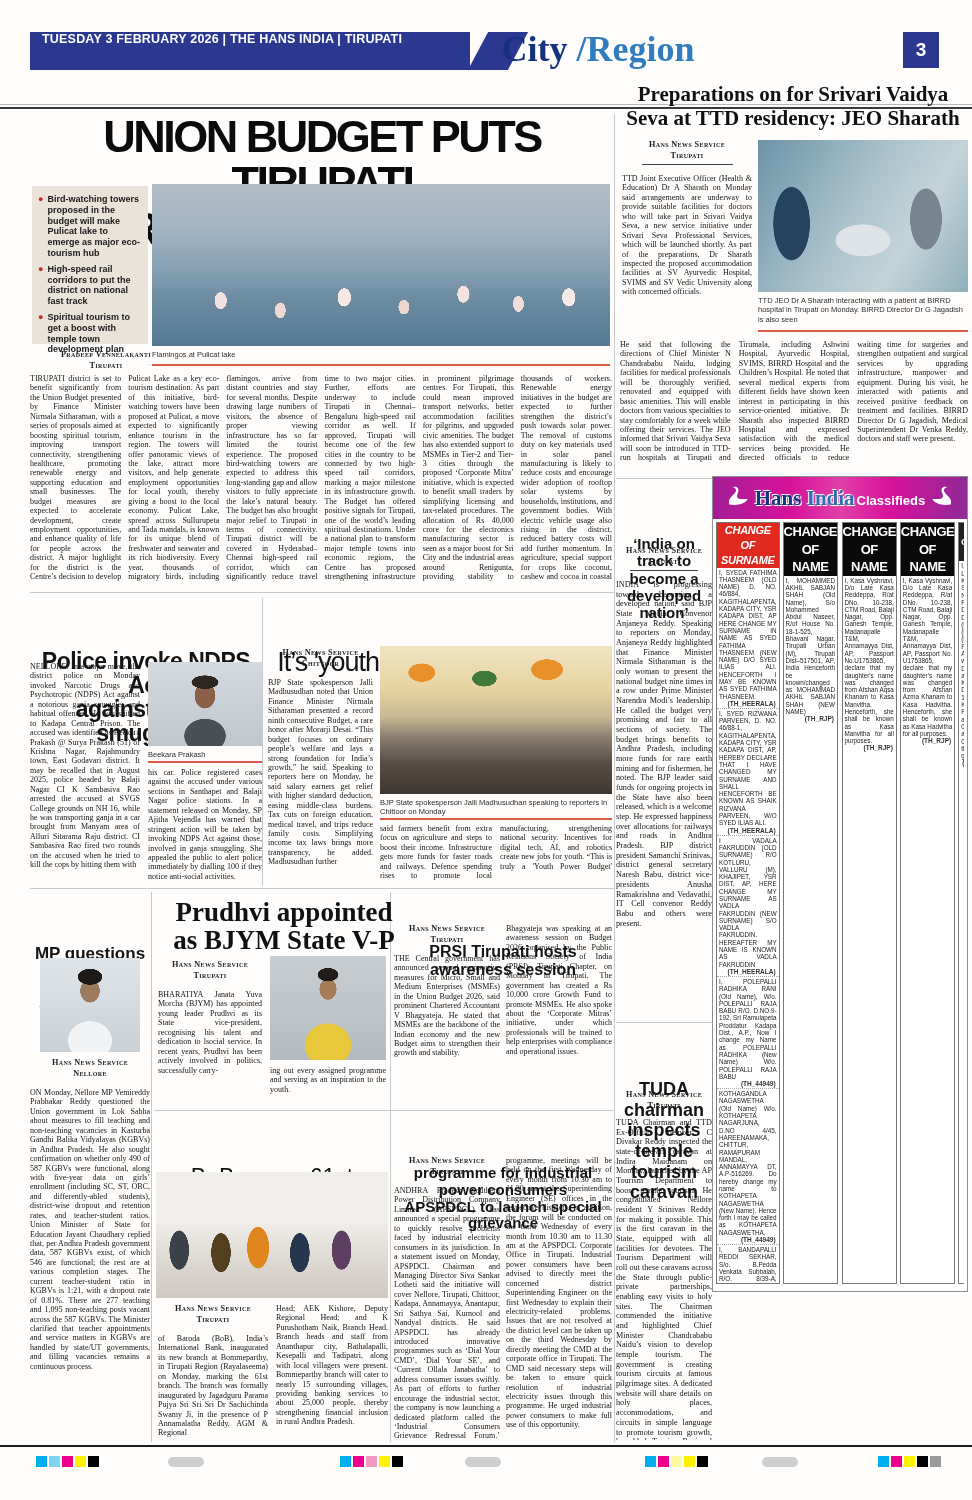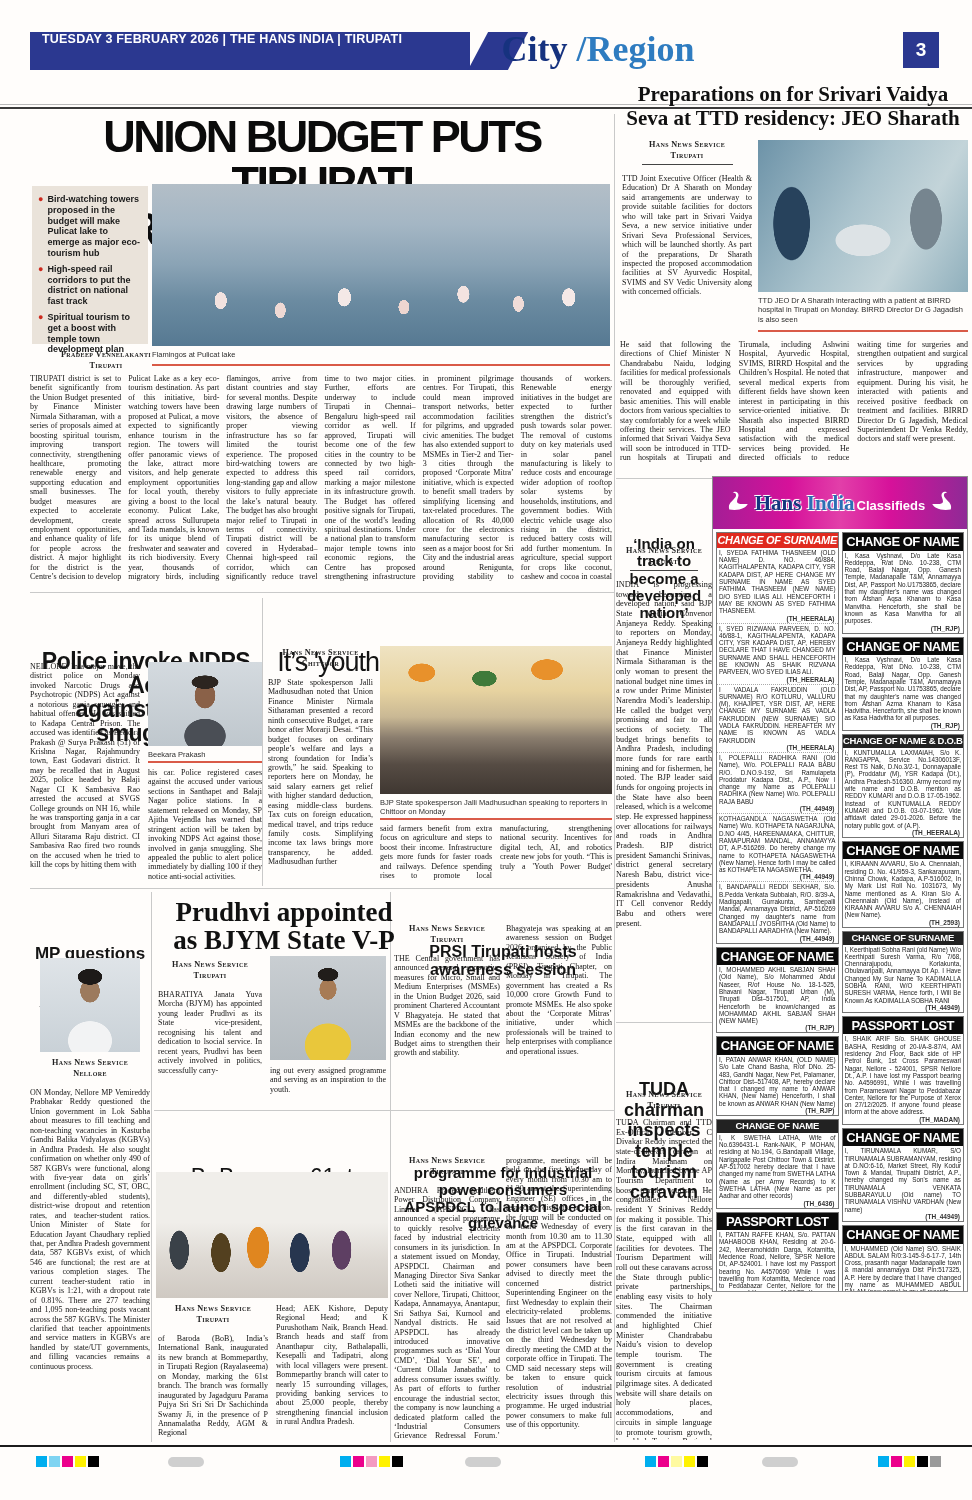--- a/index.html
+++ b/index.html
@@ -71,28 +71,28 @@
     radial-gradient(18px 34px at 44% 60%,#e0861f 0 60%,transparent 62%),
     radial-gradient(16px 32px at 62% 64%,#27364f 0 60%,transparent 62%),
     radial-gradient(16px 32px at 80% 62%,#5e3f63 0 60%,transparent 62%),
     linear-gradient(180deg,#f0eeea 0 40%,#ddd8d2 70%,#cfc9c2);}
   
   .bullet-box{background:#eae3da;padding:8px 6px;box-sizing:border-box;}
   .bullet-item{display:flex;font:bold 9px/1.2 "Liberation Sans",sans-serif;color:#1a1a1a;margin-bottom:5px;}
   .bullet-item .dot{color:#cc2a1e;margin-right:4px;font-size:9px;line-height:1.2;}
   
   .classifieds{left:712px;top:476px;width:256px;height:816px;border:1px solid #8f8f8f;background:#fff;box-sizing:border-box;overflow:hidden;}
-  .cl-header{height:52px;background:linear-gradient(90deg,#a41e96,#d6119a 30%,#e23fa9 50%,#d6119a 70%,#8f2a96);display:flex;align-items:center;justify-content:center;gap:4px;}
+  .cl-header{height:42px;background:linear-gradient(90deg,#a41e96,#d6119a 30%,#e23fa9 50%,#d6119a 70%,#8f2a96);display:flex;align-items:center;justify-content:center;gap:4px;}
   .cl-brand{font:bold 21px "Liberation Serif",serif;white-space:nowrap;}
   .cl-brand .b1{color:#16357f;text-shadow:0 0 2px #fff,1px 1px 0 #fff,-1px -1px 0 #fff;}
   .cl-brand .b2{color:#2e6db4;text-shadow:0 0 2px #fff,1px 1px 0 #fff,-1px -1px 0 #fff;}
   .cl-brand .b3{color:#ffffff;font:bold 13px "Liberation Sans",sans-serif;margin-left:2px;}
   .swan{width:26px;height:26px;flex:0 0 auto;}
   .cl-cols{display:flex;gap:3px;padding:3px;box-sizing:border-box;height:768px;}
-  .cl-col{width:123px;overflow:hidden;display:flex;flex-direction:column;gap:3px;}
+  .cl-col{width:123px;overflow:hidden;display:flex;flex-direction:row;gap:3px;}
   .cl-sec{border:1px solid #777;background:#fff;}
   .cl-h{color:#fff;text-align:center;font:bold 11px/1.35 "Liberation Sans",sans-serif;letter-spacing:-.3px;}
   .cl-h.red{background:#e02a1f;font-style:italic;}
   .cl-h.black{background:#0a0a0a;font-size:13px;letter-spacing:-.5px;}
   .cl-h.blacksm{background:#222;font-size:9.5px;}
   .cl-t{font:6.3px/1.16 "Liberation Sans",sans-serif;text-align:justify;color:#222;margin:1px 2px 0;}
   .cl-tag{font:bold 6.5px "Liberation Sans",sans-serif;text-align:right;color:#333;padding:0 3px 1px;}
   .cl-ad{border-bottom:1px dotted #aaa;}
   .cl-ad:last-child{border-bottom:none;}
   

